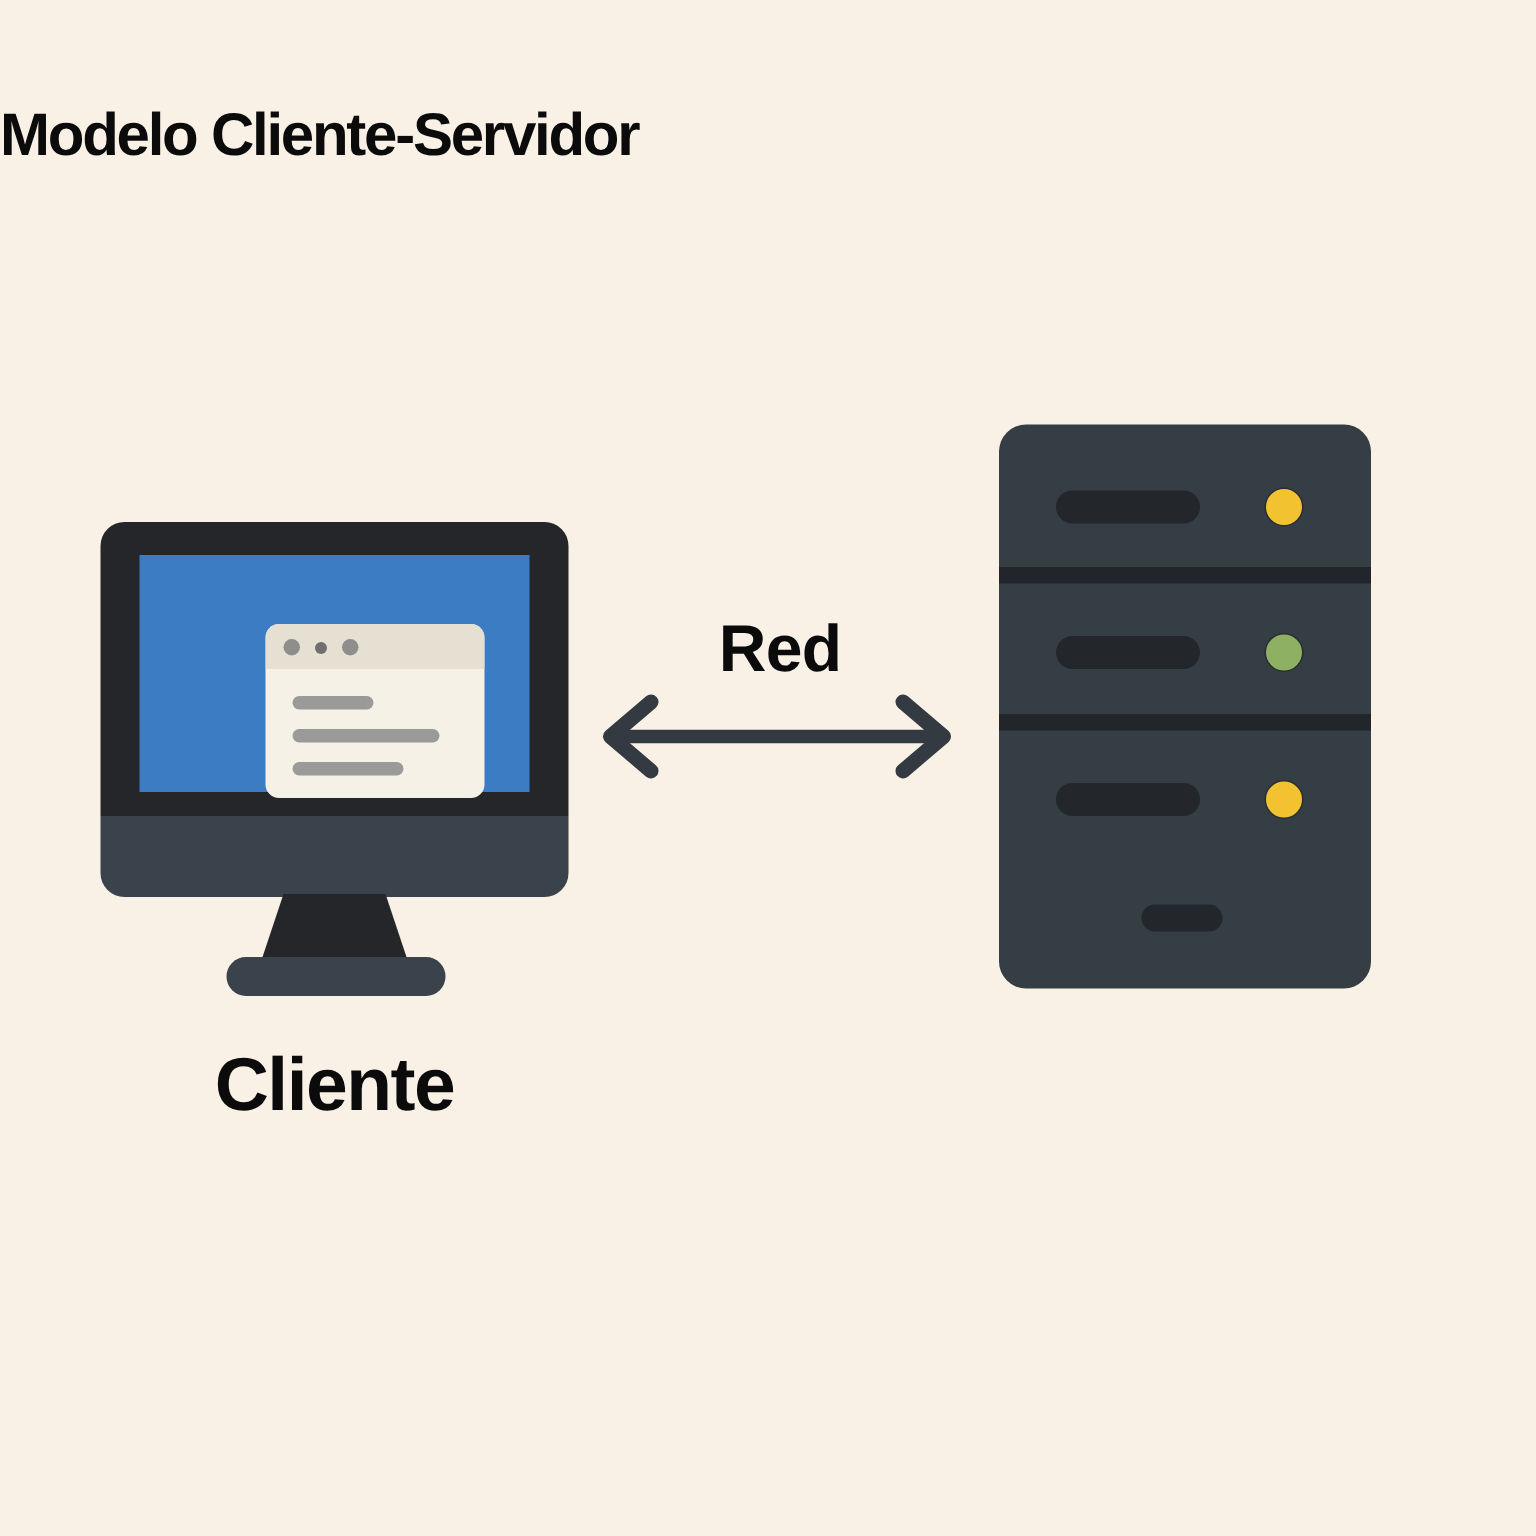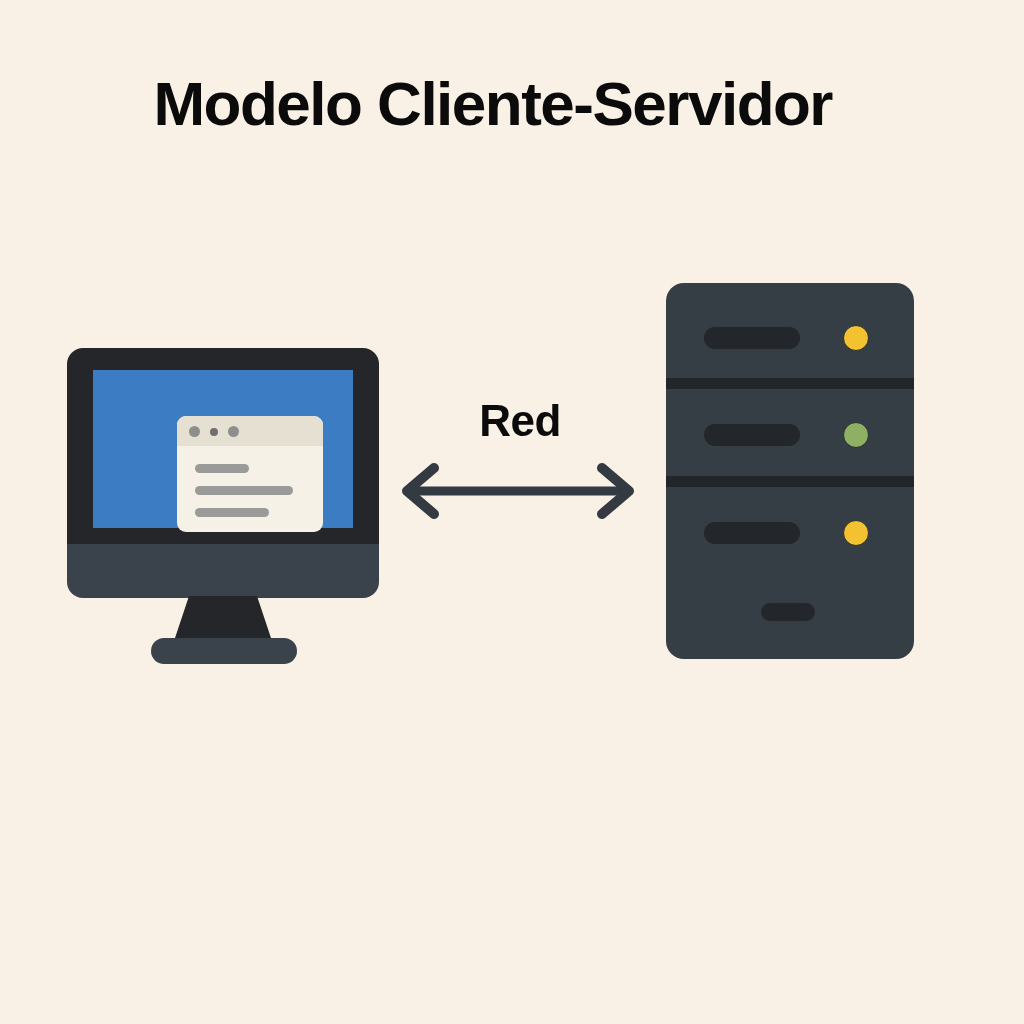--- a/index.html
+++ b/index.html
@@ -15,22 +15,22 @@
     overflow: hidden;
     font-family: "Liberation Sans", sans-serif;
   }
 
   
   #title {
     position: absolute;
     left: 0;
     top: 68px;
     width: 832px;
-    text-align: right;
-    font-size: 62px;
+    text-align: left;
+    font-size: 40px;
     font-weight: 700;
     letter-spacing: -1.5px;
     color: #0B0B0C;
     white-space: nowrap;
   }
 
   
   #monitor {
     position: absolute;
     left: 67px;
@@ -117,21 +117,21 @@
     left: 18px;
   }
   .win-bar.b1 { top: 48px;  width: 54px; }
   .win-bar.b2 { top: 70px;  width: 98px; }
   .win-bar.b3 { top: 92px;  width: 74px; }
 
   
   #red-label {
     position: absolute;
     left: 400px;
-    top: 396px;
+    top: 408px;
     width: 240px;
     text-align: center;
     font-size: 44px;
     font-weight: 700;
     letter-spacing: -0.5px;
     color: #0B0B0C;
   }
   #arrow-svg {
     position: absolute;
     left: 392px;
@@ -229,20 +229,21 @@
         </div>
 
       </div>
     </div>
 
     <div id="monitor-chin"></div>
     <div id="monitor-neck"></div>
     <div id="monitor-base"></div>
   </div>
 
+  <div id="caption-client" class="caption">Cliente</div>
 
   <div id="red-label">Red</div>
 
   <svg id="arrow-svg" width="252" height="58" viewBox="0 0 252 58">
     <line x1="18" y1="29" x2="234" y2="29" stroke="#333A42" stroke-width="9" stroke-linecap="round"></line>
     <polyline points="42,6 15,29 42,52" fill="none" stroke="#333A42" stroke-width="10" stroke-linecap="round" stroke-linejoin="round"></polyline>
     <polyline points="210,6 237,29 210,52" fill="none" stroke="#333A42" stroke-width="10" stroke-linecap="round" stroke-linejoin="round"></polyline>
   </svg>
 
   <div id="server">

